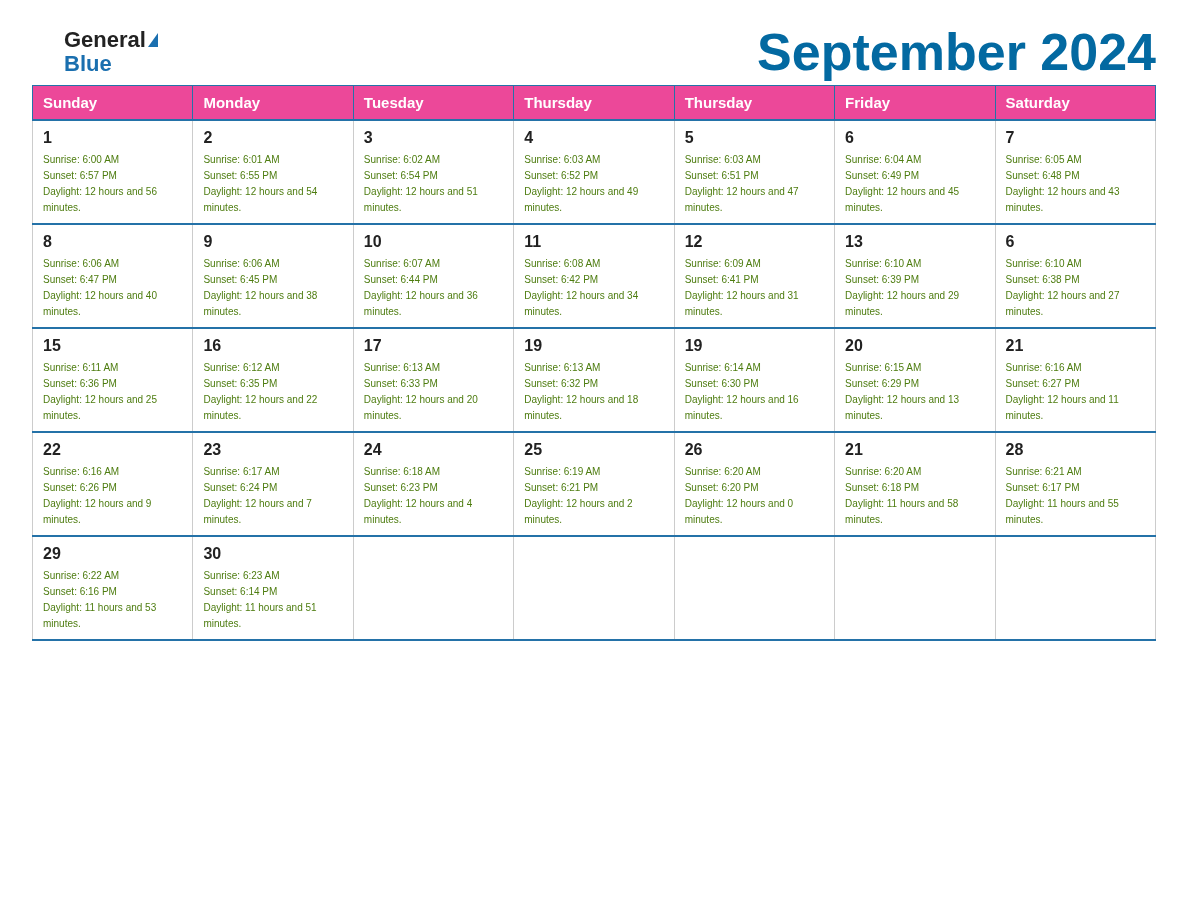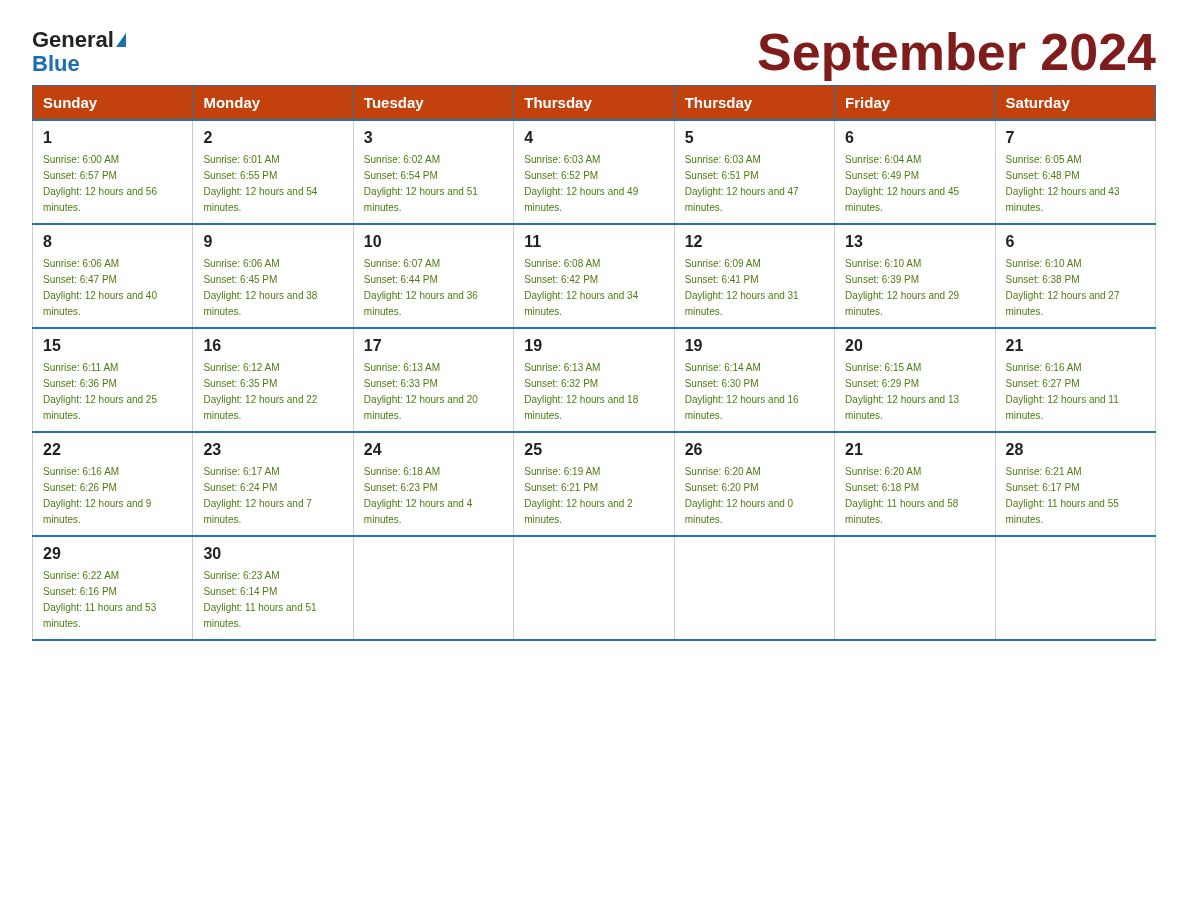--- a/index.html
+++ b/index.html
@@ -9,20 +9,21 @@
       color: #222;
       padding: 24px 32px;
       width: 1188px;
       min-height: 918px;
     }
     .header-top {
       display: flex;
       align-items: flex-start;
       justify-content: space-between;
       margin-bottom: 4px;
+      margin-left: 32px;
     }
     .logo {
       display: flex;
       flex-direction: column;
       align-items: flex-start;
       margin-top: 4px;
     }
     .logo-text-general {
       font-size: 22px;
       font-weight: bold;
@@ -47,37 +48,37 @@
       margin-left: 2px;
       vertical-align: middle;
     }
     .logo-row {
       display: flex;
       align-items: center;
     }
     .month-title {
       font-size: 52px;
       font-weight: bold;
-      color: #7f1d1d;
+      color: #0369a1;
       text-align: center;
       line-height: 1.1;
     }
     .location-subtitle {
       font-size: 20px;
       color: #444;
       text-align: right;
       margin-bottom: 10px;
     }
     .calendar-table {
       width: 100%;
       border-collapse: collapse;
       border: 1px solid #aaa;
     }
     .calendar-table th {
-      background-color: #c2410c;
+      background-color: #ec4899;
       color: #fff;
       font-size: 15px;
       font-weight: bold;
       padding: 8px 10px;
       text-align: left;
       border: 1px solid #2472a8;
     }
     .calendar-table td {
       vertical-align: top;
       padding: 8px 10px;

